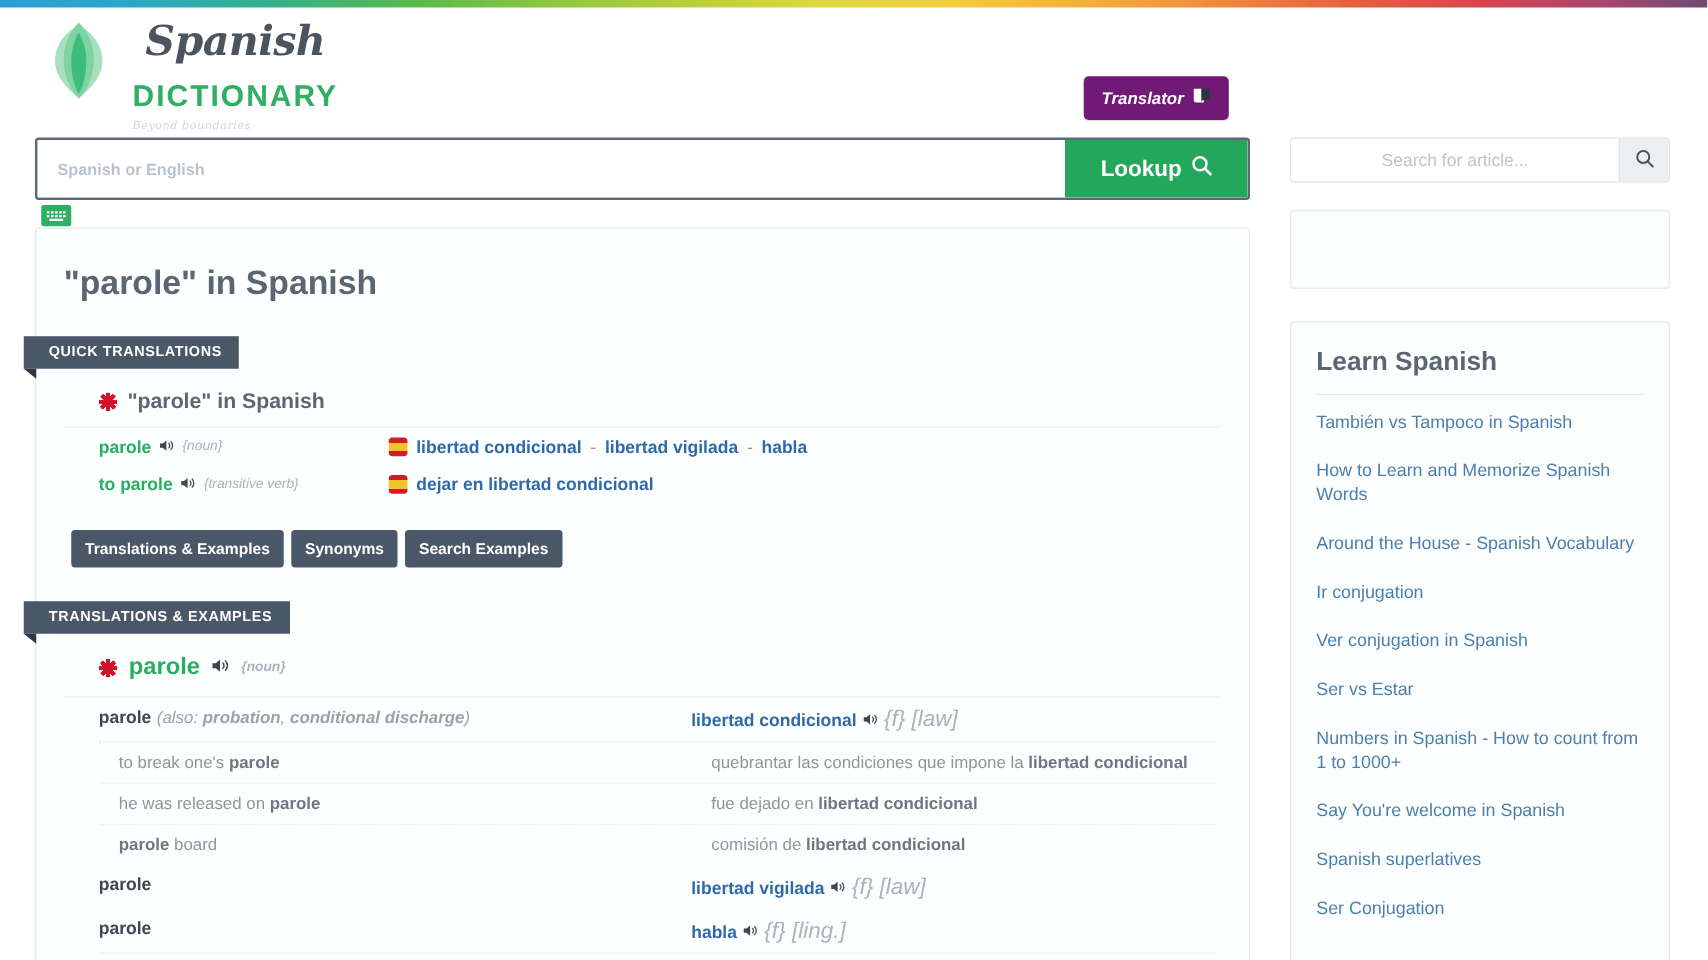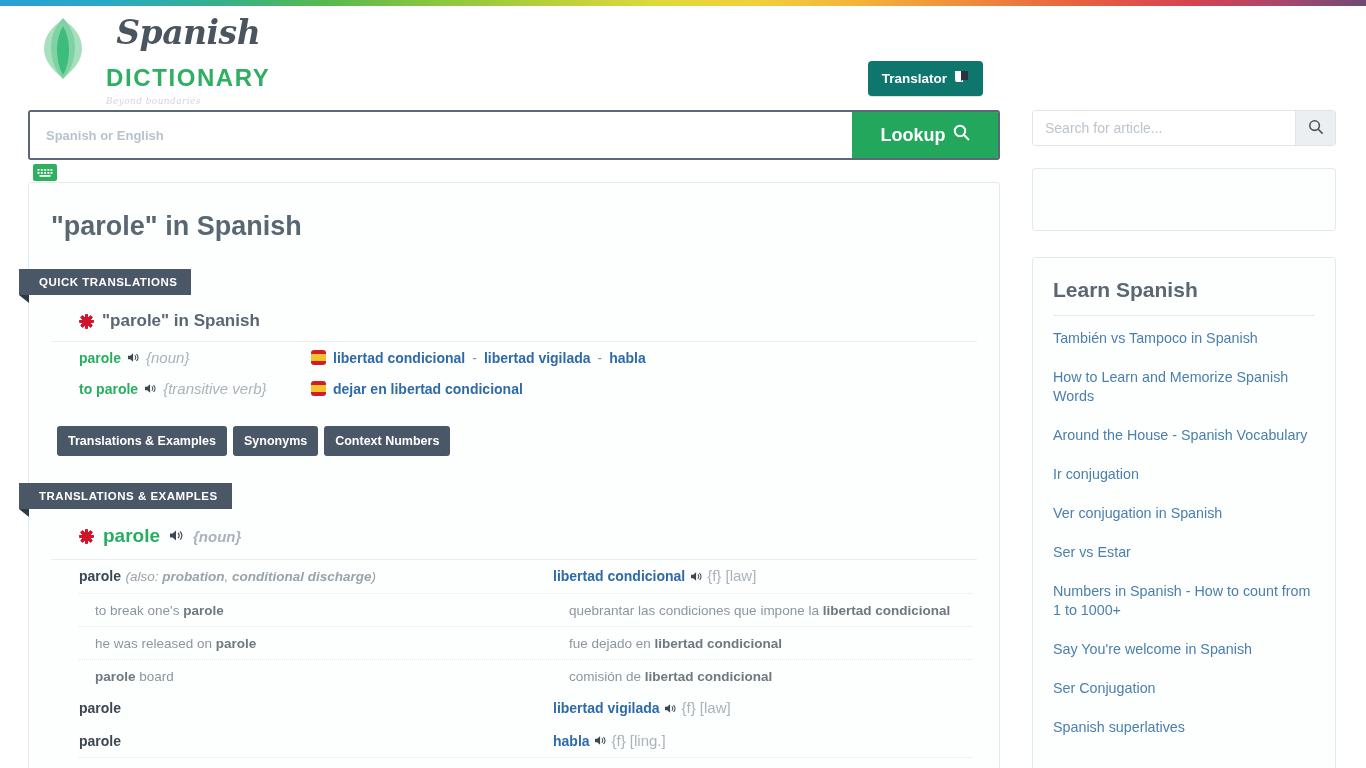--- a/index.html
+++ b/index.html
@@ -52,27 +52,28 @@
   }
   .logo-tag {
     font-family: "DejaVu Serif", serif;
     font-style: italic;
     font-size: 9px; color: #cfd6dc;
     text-align: left; margin-top: 4px; letter-spacing: .4px;
   }
 
   #translator-button {
     position: absolute; right: 383px; top: 55px;
-    background: #0f766e; color: #fff;
+    background: #701a75; color: #fff;
     border: none; border-radius: 4px;
     font-size: 13.5px; font-weight: bold;
     padding: 9px 14px 10px 14px;
     display: flex; align-items: center; gap: 7px;
     cursor: pointer;
     box-shadow: 0 1px 0 rgba(0,0,0,.12);
+    font-style: italic;
   }
 
   
   #search-wrap {
     position: absolute; left: 28px; top: 104px;
     width: 972px; height: 50px;
     border: 2px solid #5a6877;
     border-radius: 3px;
     background: #fff;
     display: flex; align-items: stretch;
@@ -120,20 +121,21 @@
 
   #article-search {
     display: flex; height: 36px; margin-bottom: 22px;
     border: 1px solid #dfe4e8; border-radius: 3px;
     background: #fff; overflow: hidden;
   }
   #article-search-input {
     flex: 1; border: none; outline: none;
     padding: 0 12px; font-size: 14px; color: #49525b;
     font-family: "Liberation Sans", sans-serif;
+    text-align: center;
   }
   #article-search-input::placeholder { color: #bcc4cb; }
   #article-search-button {
     width: 40px; background: #eceff1; border: none;
     border-left: 1px solid #dfe4e8; cursor: pointer;
     display: flex; align-items: center; justify-content: center;
   }
 
   #ad-box { height: 63px; margin-bottom: 26px; }
 
@@ -179,21 +181,21 @@
     font-size: 17px; font-weight: bold; color: #5a6672;
     padding: 16px 0 10px 28px;
     border-bottom: 1px solid #eceff1;
   }
 
   .quick-row {
     display: flex; padding: 7px 0 7px 28px; font-size: 14px;
   }
   .quick-left { width: 232px; display: flex; align-items: center; gap: 6px; }
   .quick-term { color: #27ae60; font-weight: bold; }
-  .pos { color: #aab3bb; font-style: italic; font-size: 15px; }
+  .pos { color: #aab3bb; font-style: italic; font-size: 11px; }
   .quick-right { display: flex; align-items: center; gap: 7px; }
   .tr-link { color: #2f6aa8; font-weight: bold; cursor: pointer; text-decoration: none; }
   .sep { color: #8a949d; }
 
   #tab-row { display: flex; gap: 6px; padding: 22px 0 0 28px; }
   .tab-btn {
     background: #4a5767; color: #fff; border: none; border-radius: 3px;
     font-size: 12.5px; font-weight: bold;
     padding: 8px 11px; cursor: pointer;
   }
@@ -208,21 +210,21 @@
 
   .ex-table { padding-left: 28px; padding-right: 4px; }
   .ex-row { display: flex; padding: 7px 0; }
   .ex-row.sub { border-top: 1px dotted #e3e8ec; }
   .ex-left { width: 474px; }
   .ex-right { flex: 1; }
   .head-en { color: #3c4752; font-weight: bold; font-size: 14px; }
   .also { color: #9aa3ab; font-style: italic; font-weight: normal; font-size: 13.5px; }
   .also b { font-style: italic; }
   .head-es { color: #2f6aa8; font-weight: bold; font-size: 14px; cursor: pointer; }
-  .meta { color: #aab3bb; font-size: 15px; }
+  .meta { color: #aab3bb; font-style: italic; font-size: 18px; }
   .ex-text { color: #8d969e; font-size: 13.5px; padding-left: 16px; margin-top: 48px; }
   .ex-text b { color: #6f7880; }
 
   
   .spk { display: inline-block; vertical-align: middle; cursor: pointer; }
   .flag-uk, .flag-es {
     display: inline-block; width: 15px; height: 15px;
     border-radius: 3px; flex: 0 0 auto;
   }
   .flag-uk {
@@ -351,21 +353,21 @@
                 <span class="flag-es"></span>
                 <a class="tr-link">dejar en libertad condicional</a>
               </div>
             </div>
           </div>
       </div>
 
       <div id="tab-row">
           <button class="tab-btn">Translations &amp; Examples</button>
           <button class="tab-btn">Synonyms</button>
-          <button class="tab-btn">Context Numbers</button>
+          <button class="tab-btn">Search Examples</button>
         </div>
 
       <div class="ribbon">TRANSLATIONS &amp; EXAMPLES</div>
 
       <div class="section-body">
         <div class="te-entry-head">
           <span class="flag-uk"></span>
           <span class="word-green">parole</span>
           <span class="spk">
             <svg width="15" height="13" viewBox="0 0 15 13">
@@ -443,19 +445,19 @@
       <div id="learn-title">Learn Spanish</div>
       <div id="learn-links">
           <a class="learn-link">También vs Tampoco in Spanish</a>
           <a class="learn-link">How to Learn and Memorize Spanish Words</a>
           <a class="learn-link">Around the House - Spanish Vocabulary</a>
           <a class="learn-link">Ir conjugation</a>
           <a class="learn-link">Ver conjugation in Spanish</a>
           <a class="learn-link">Ser vs Estar</a>
           <a class="learn-link">Numbers in Spanish - How to count from 1 to 1000+</a>
           <a class="learn-link">Say You're welcome in Spanish</a>
+          <a class="learn-link">Spanish superlatives</a>
           <a class="learn-link">Ser Conjugation</a>
-          <a class="learn-link">Spanish superlatives</a>
         </div>
     </div>
 
   </div>
 </div>
 
 </body></html>

